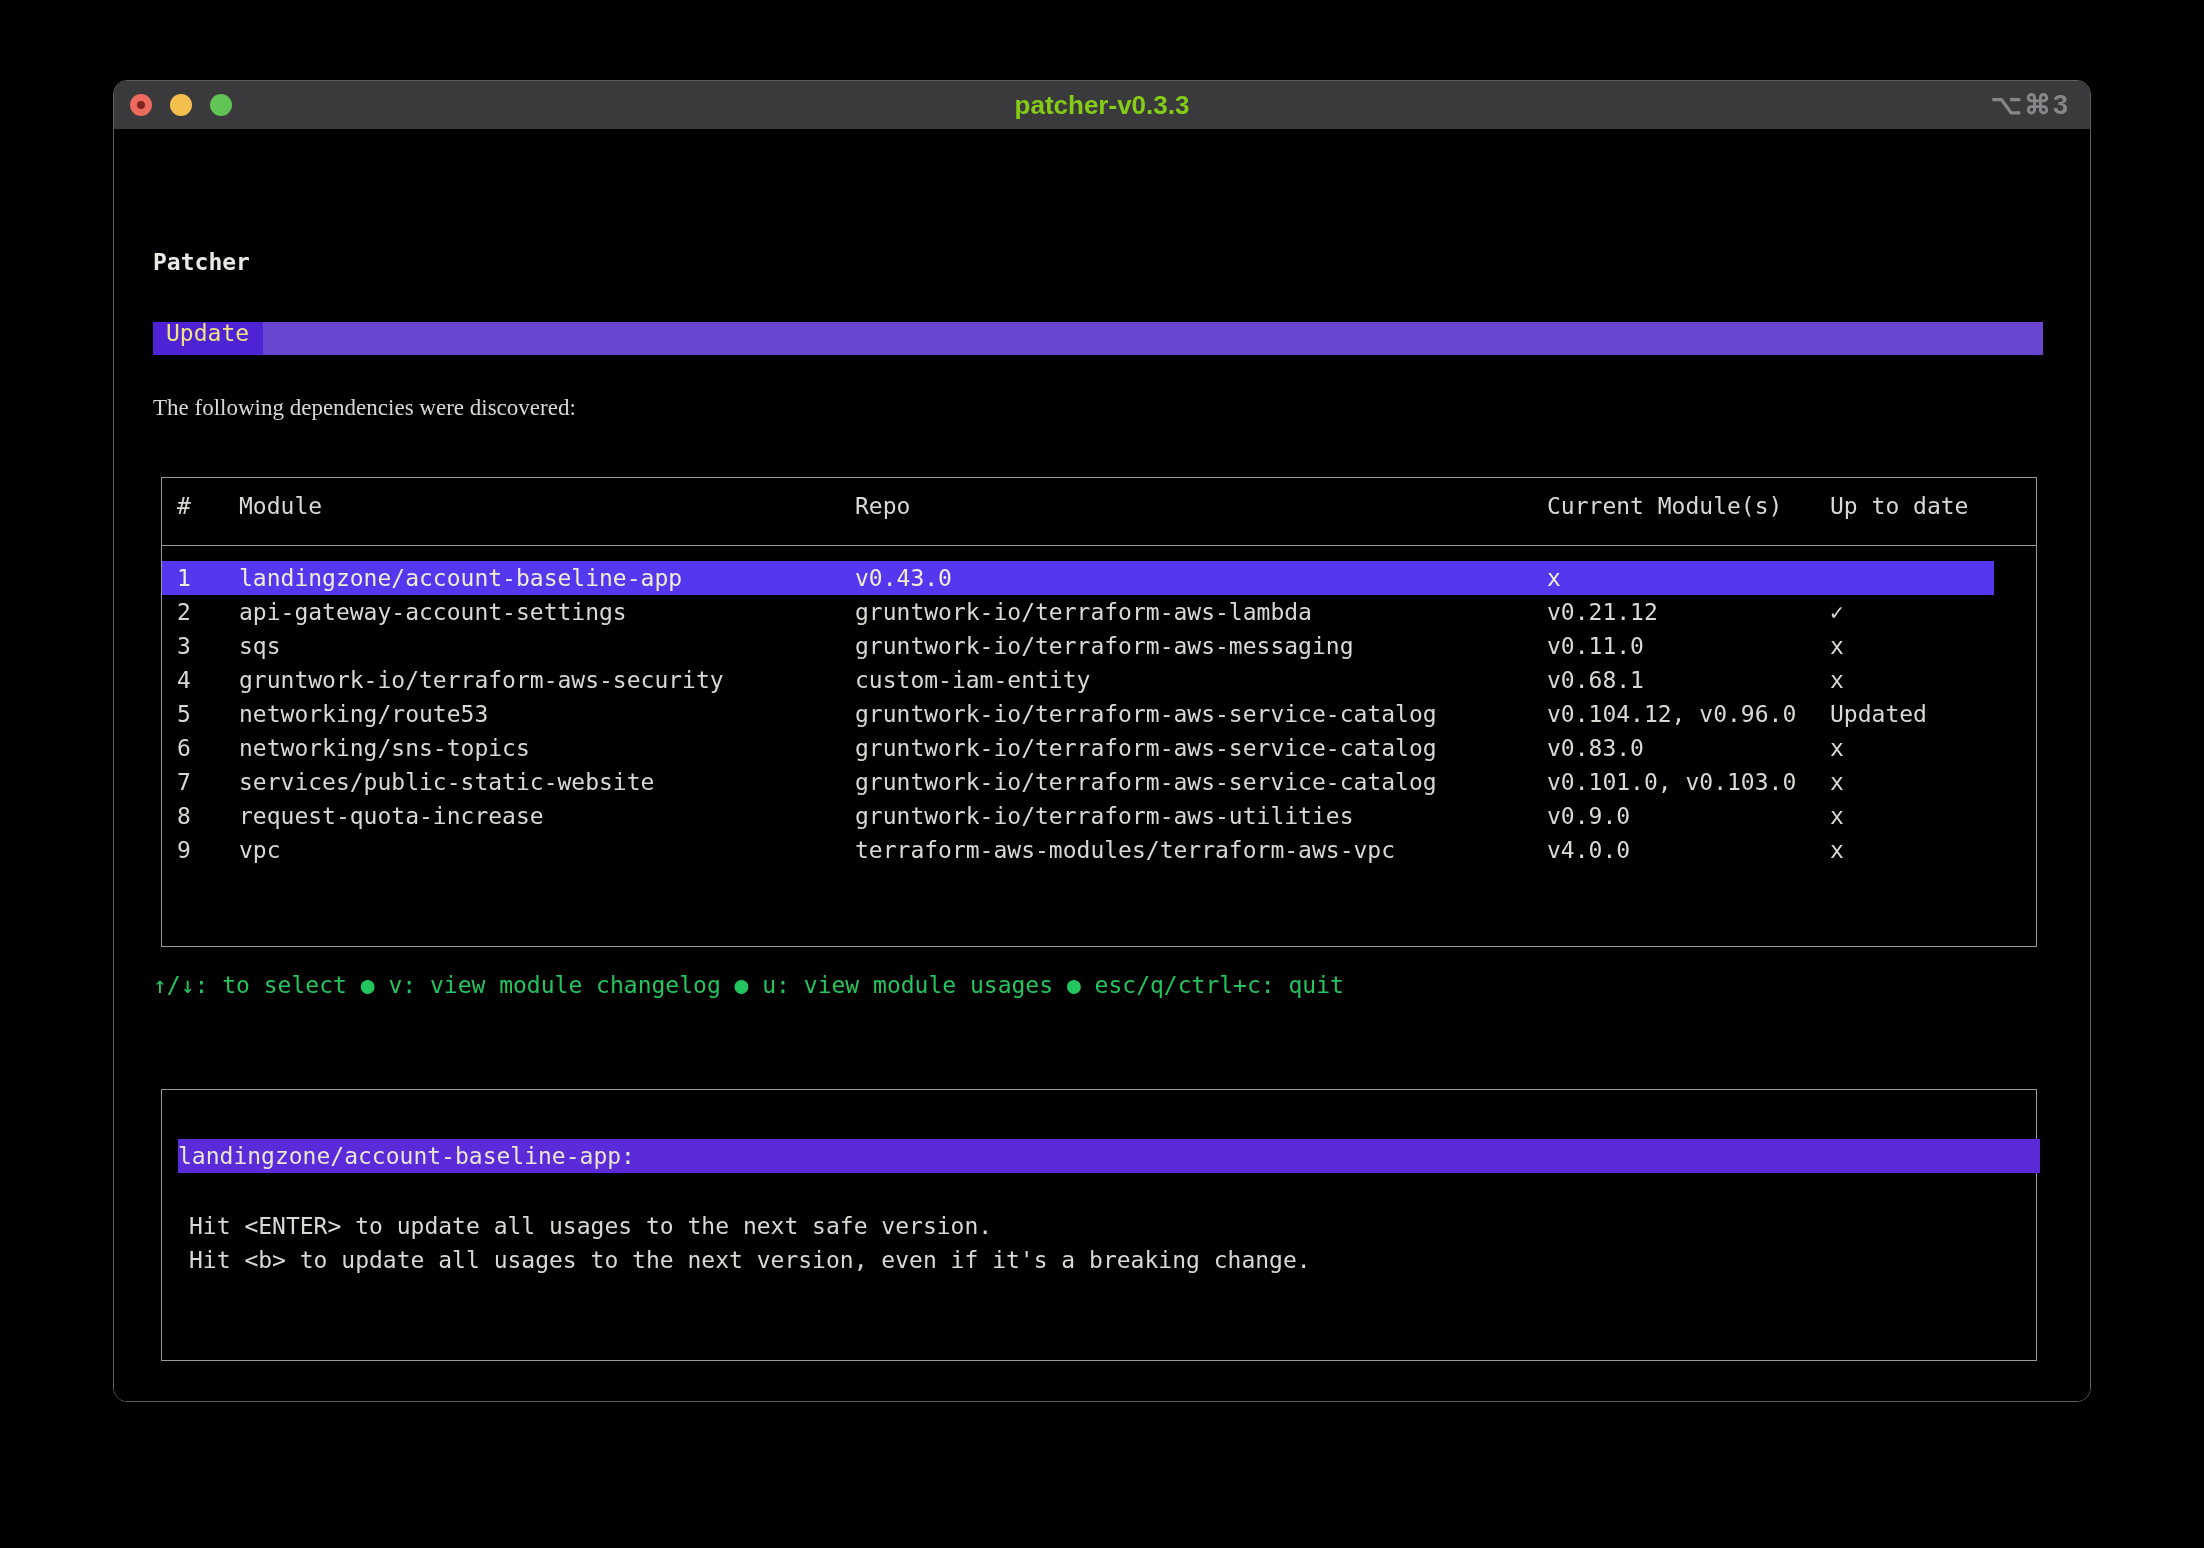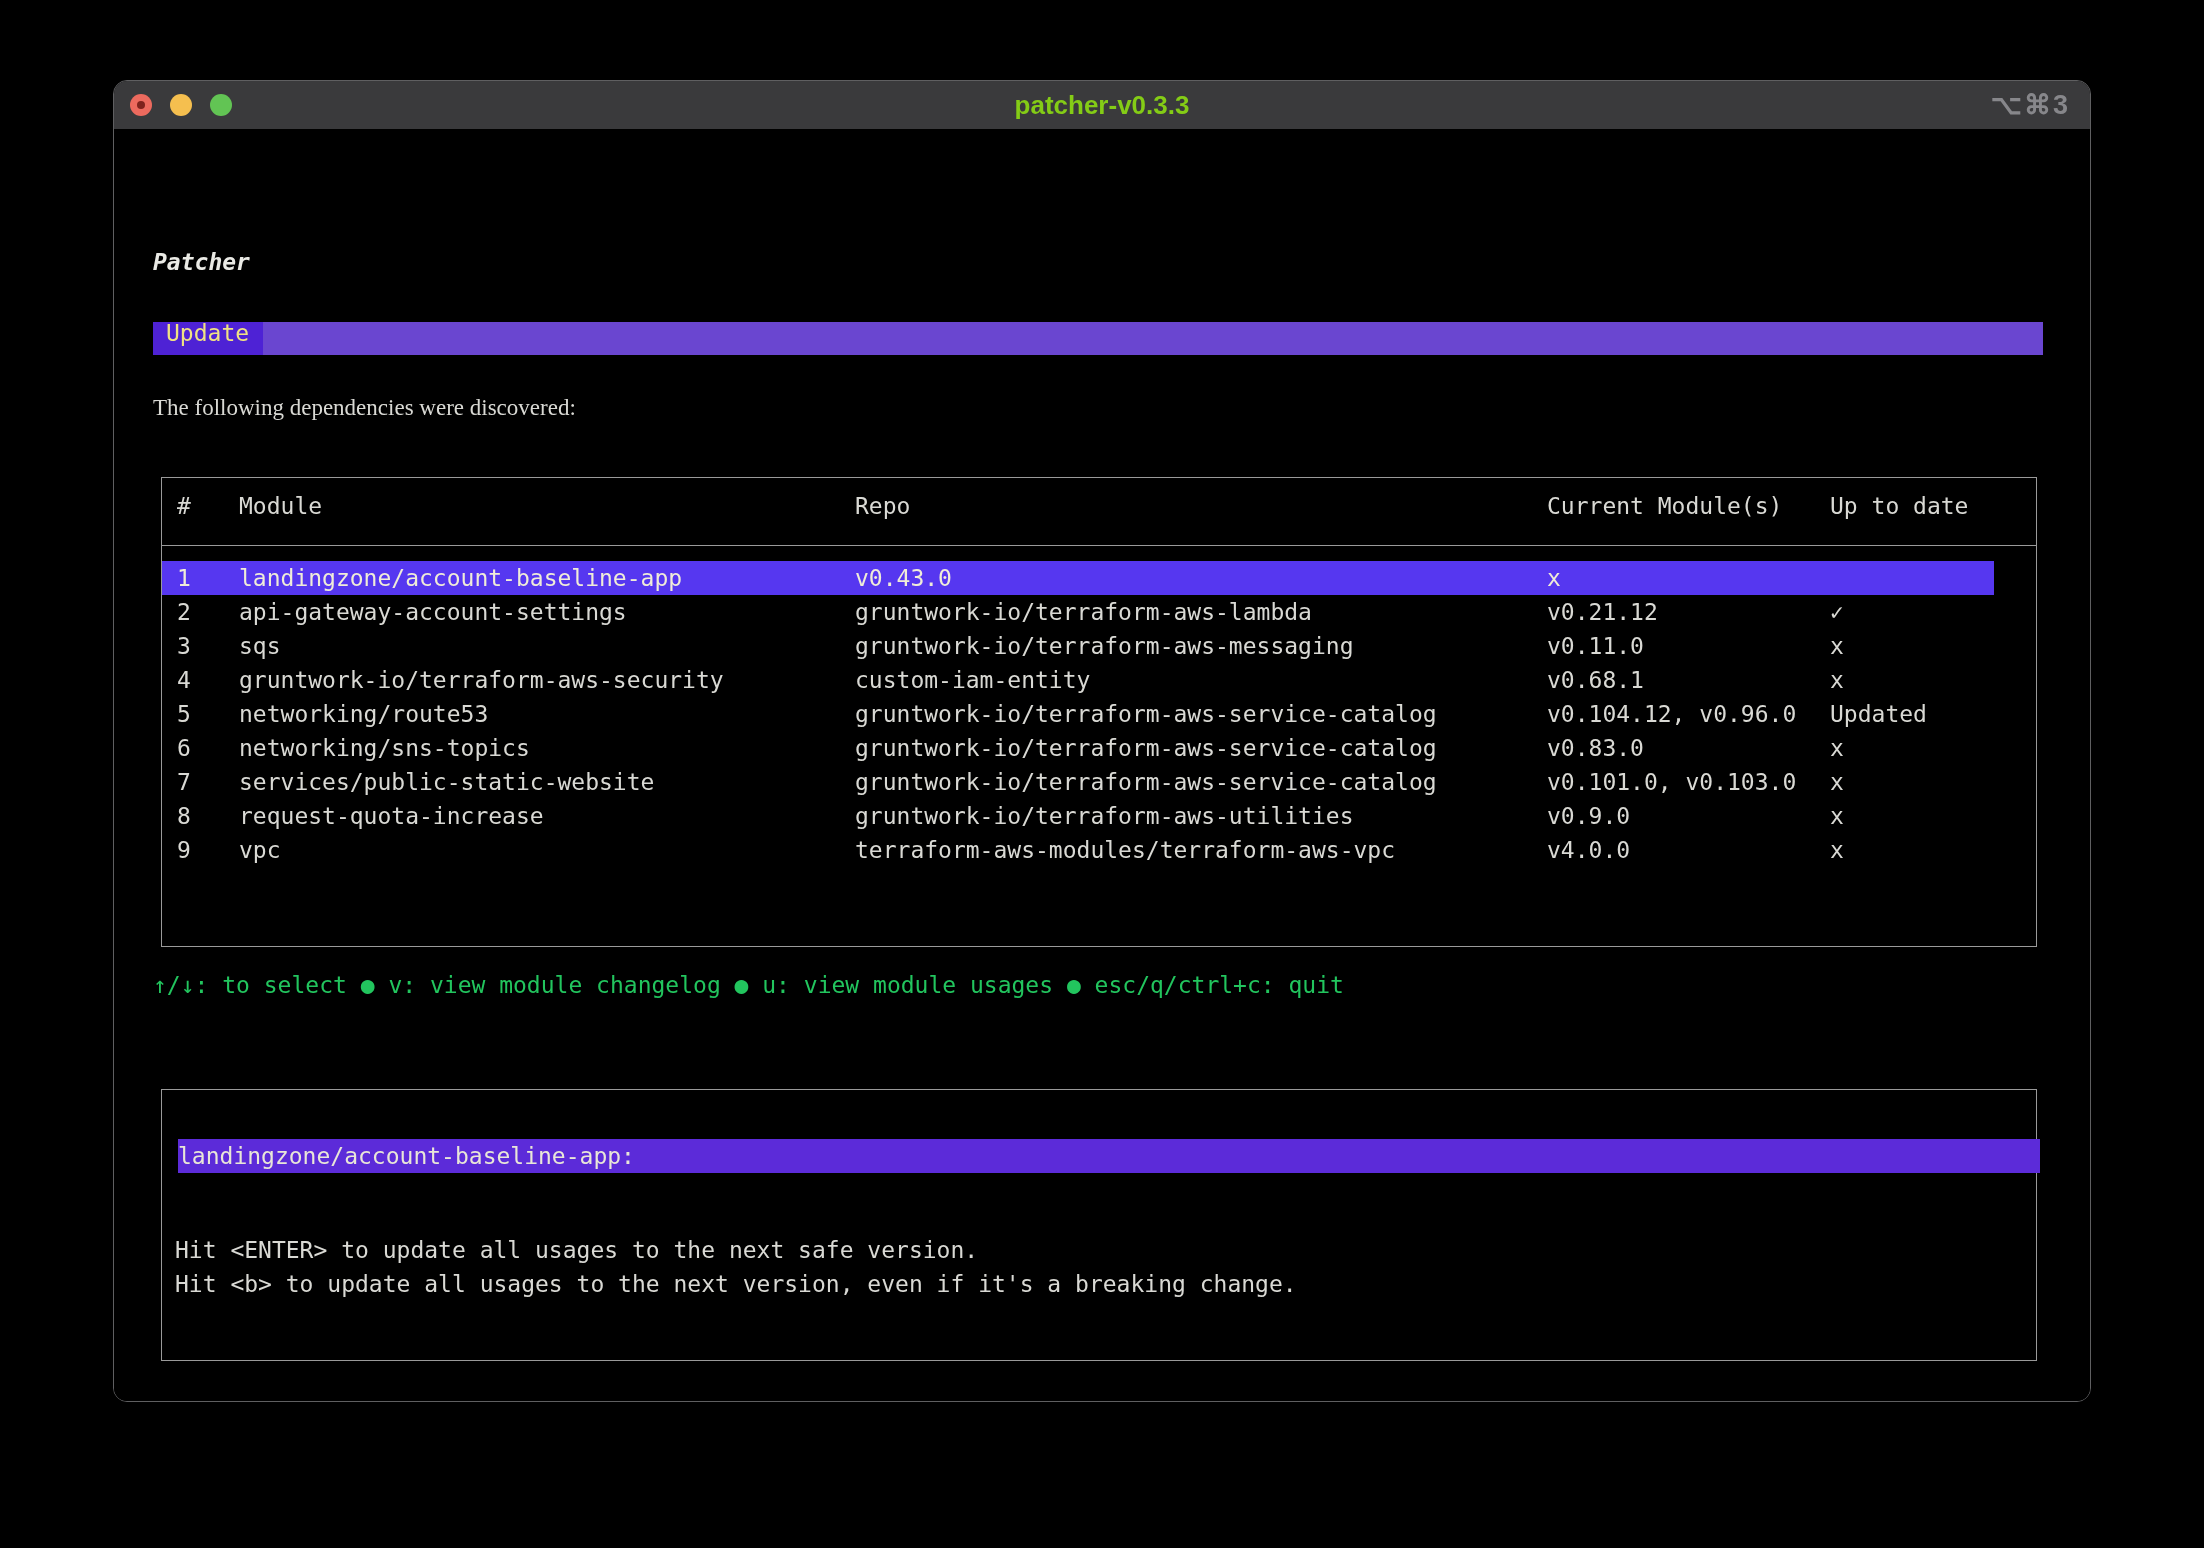--- a/index.html
+++ b/index.html
@@ -31,21 +31,21 @@
   .light-green { background:#62c454; }
   .titlebar-shortcut {
     position:absolute; right:20px; top:8px;
     font-family:"Liberation Sans", sans-serif; font-weight:bold;
     font-size:27px; color:#87878b; letter-spacing:2px;
   }
 
   .content { position:relative; width:100%; height:calc(100% - 48px); background:#000;
     font-size:23px; color:#d9d9d4; }
 
-  .app-heading { position:absolute; left:39px; top:120px; font-weight:bold; color:#eaeae5;font-style:italic; }
+  .app-heading { position:absolute; left:39px; top:120px; font-weight:bold; color:#eaeae5; }
 
   .tabbar {
     position:absolute; left:39px; top:193px; width:1890px; height:33px;
     background:#6a46d0; display:flex; align-items:center;
   }
   .tab-active {
     height:33px; background:#4e22d5; color:#f0e283;
     display:flex; align-items:center; padding:0 14px 12px 13px;
   }
 
@@ -69,21 +69,21 @@
 
   .detail-panel {
     position:absolute; left:47px; top:960px; width:1876px; height:272px;
     border:1px solid #9a9a9a;
   }
   .detail-bar {
     position:absolute; left:16px; right:-4px; top:49px; height:34px;
     background:#5c2bd9; color:#e9e6d8; display:flex; align-items:center;
     white-space:nowrap;
   }
-  .detail-lines { position:absolute; left:13px; top:119px; line-height:34px; white-space:pre;margin-top:24px; }
+  .detail-lines { position:absolute; left:27px; top:119px; line-height:34px; white-space:pre; }
 </style>
 </head>
 <body>
 
 <div class="stage">
   <div class="window">
 
     <div class="titlebar">
       <div class="traffic">
         <div class="light light-red"></div>

